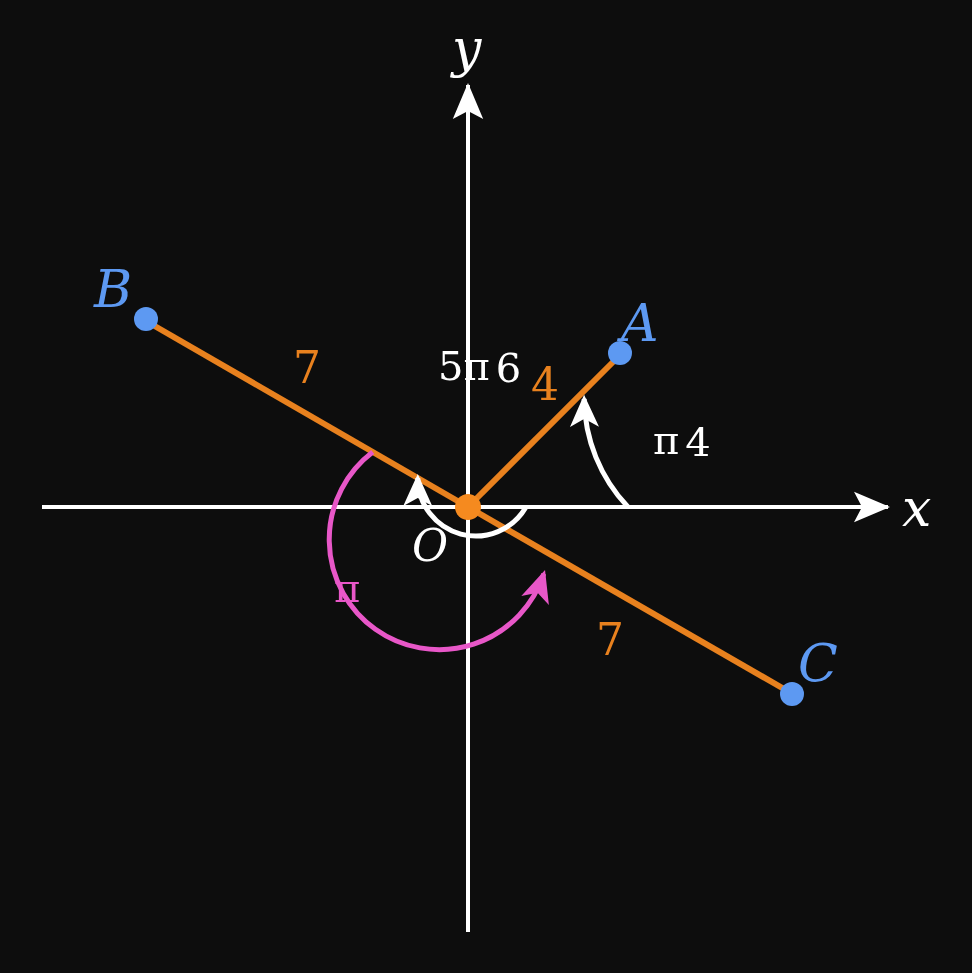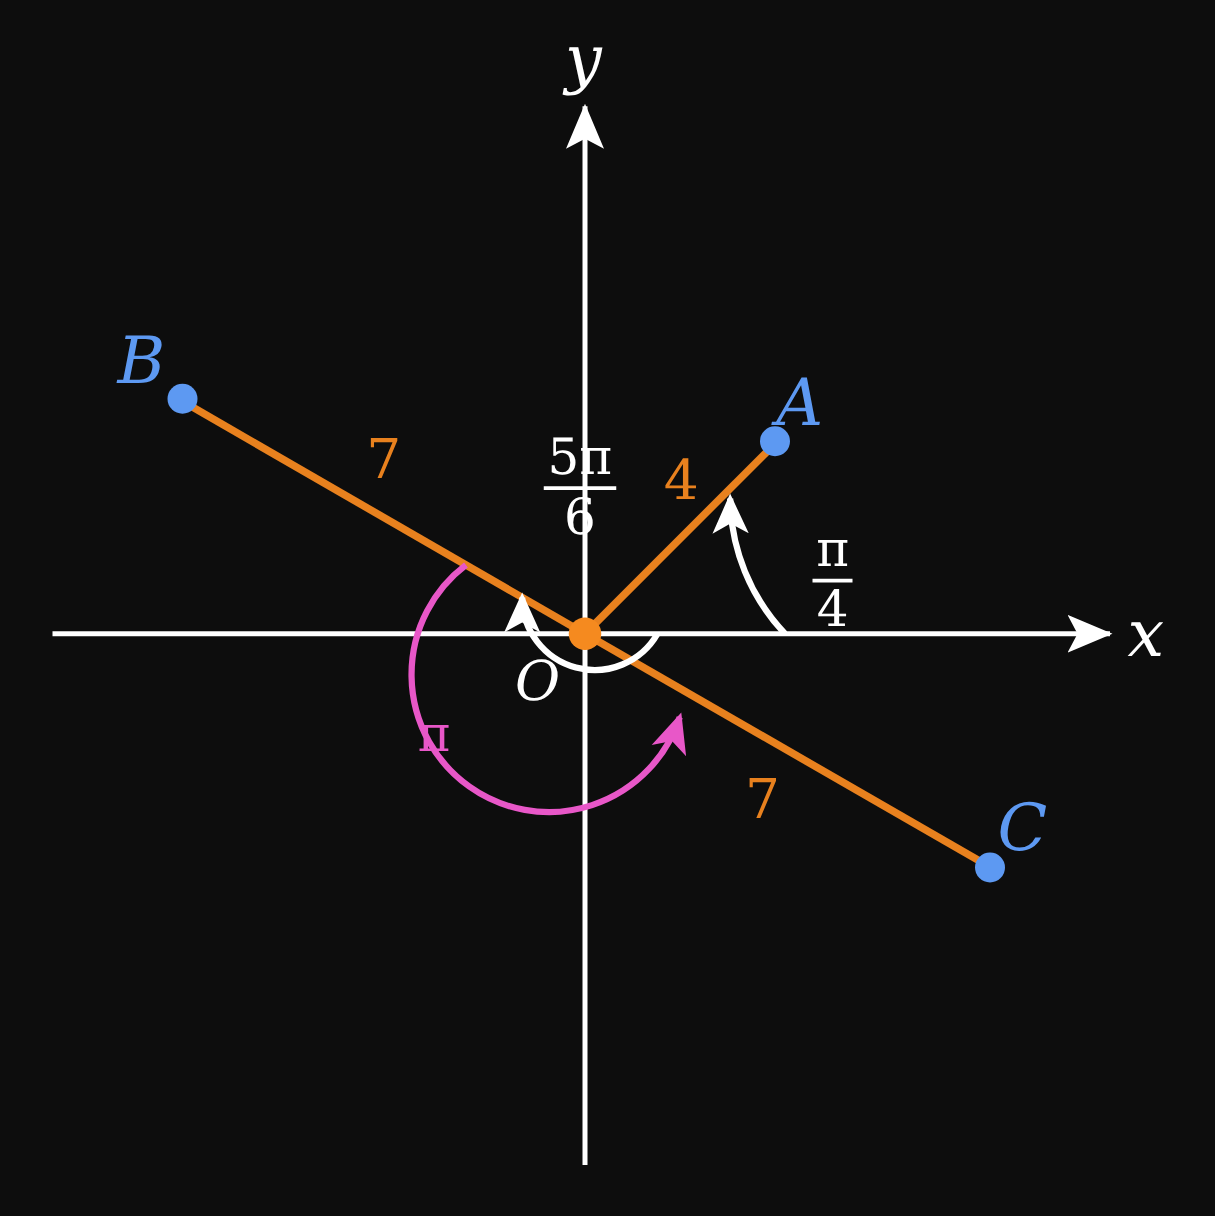--- a/index.html
+++ b/index.html
@@ -54,21 +54,20 @@
     font-style: normal;
   }
   .lbl-pi {
     color: #e857c8;
     font-size: 40px;
     font-style: normal;
   }
   
   .frac {
     display: inline-flex;
-    flex-direction: column;
     align-items: center;
     line-height: 1.02;
   }
   .frac .num {
     padding: 0 3px 2px 3px;
   }
   .frac .den {
     padding: 2px 3px 0 3px;
   }
   .frac .bar {

